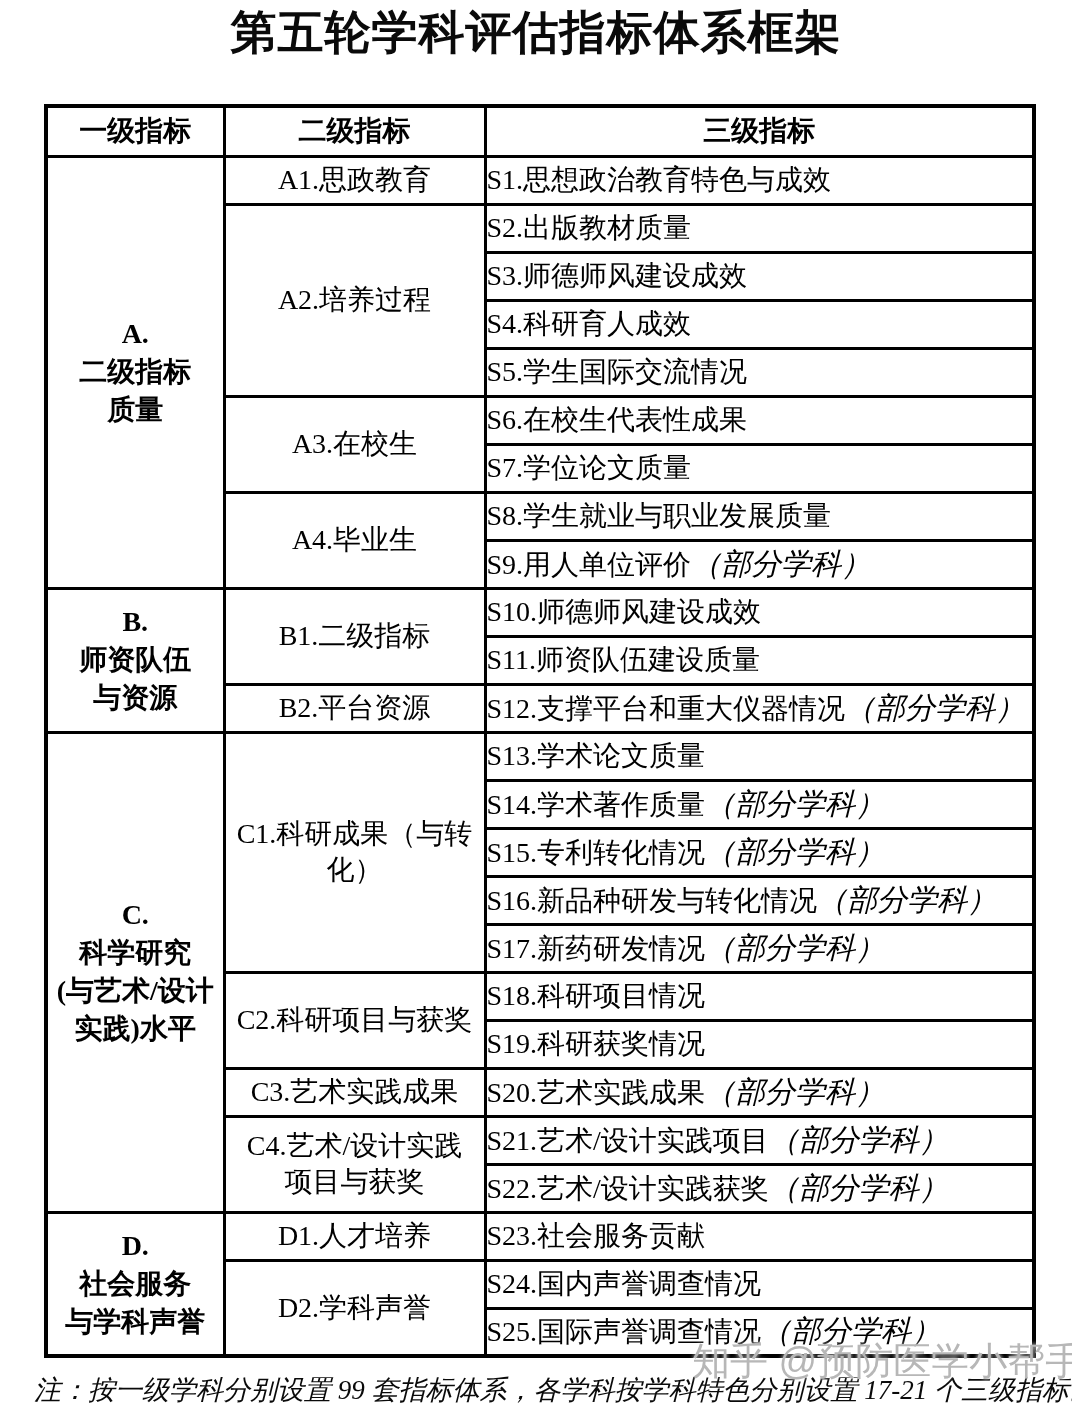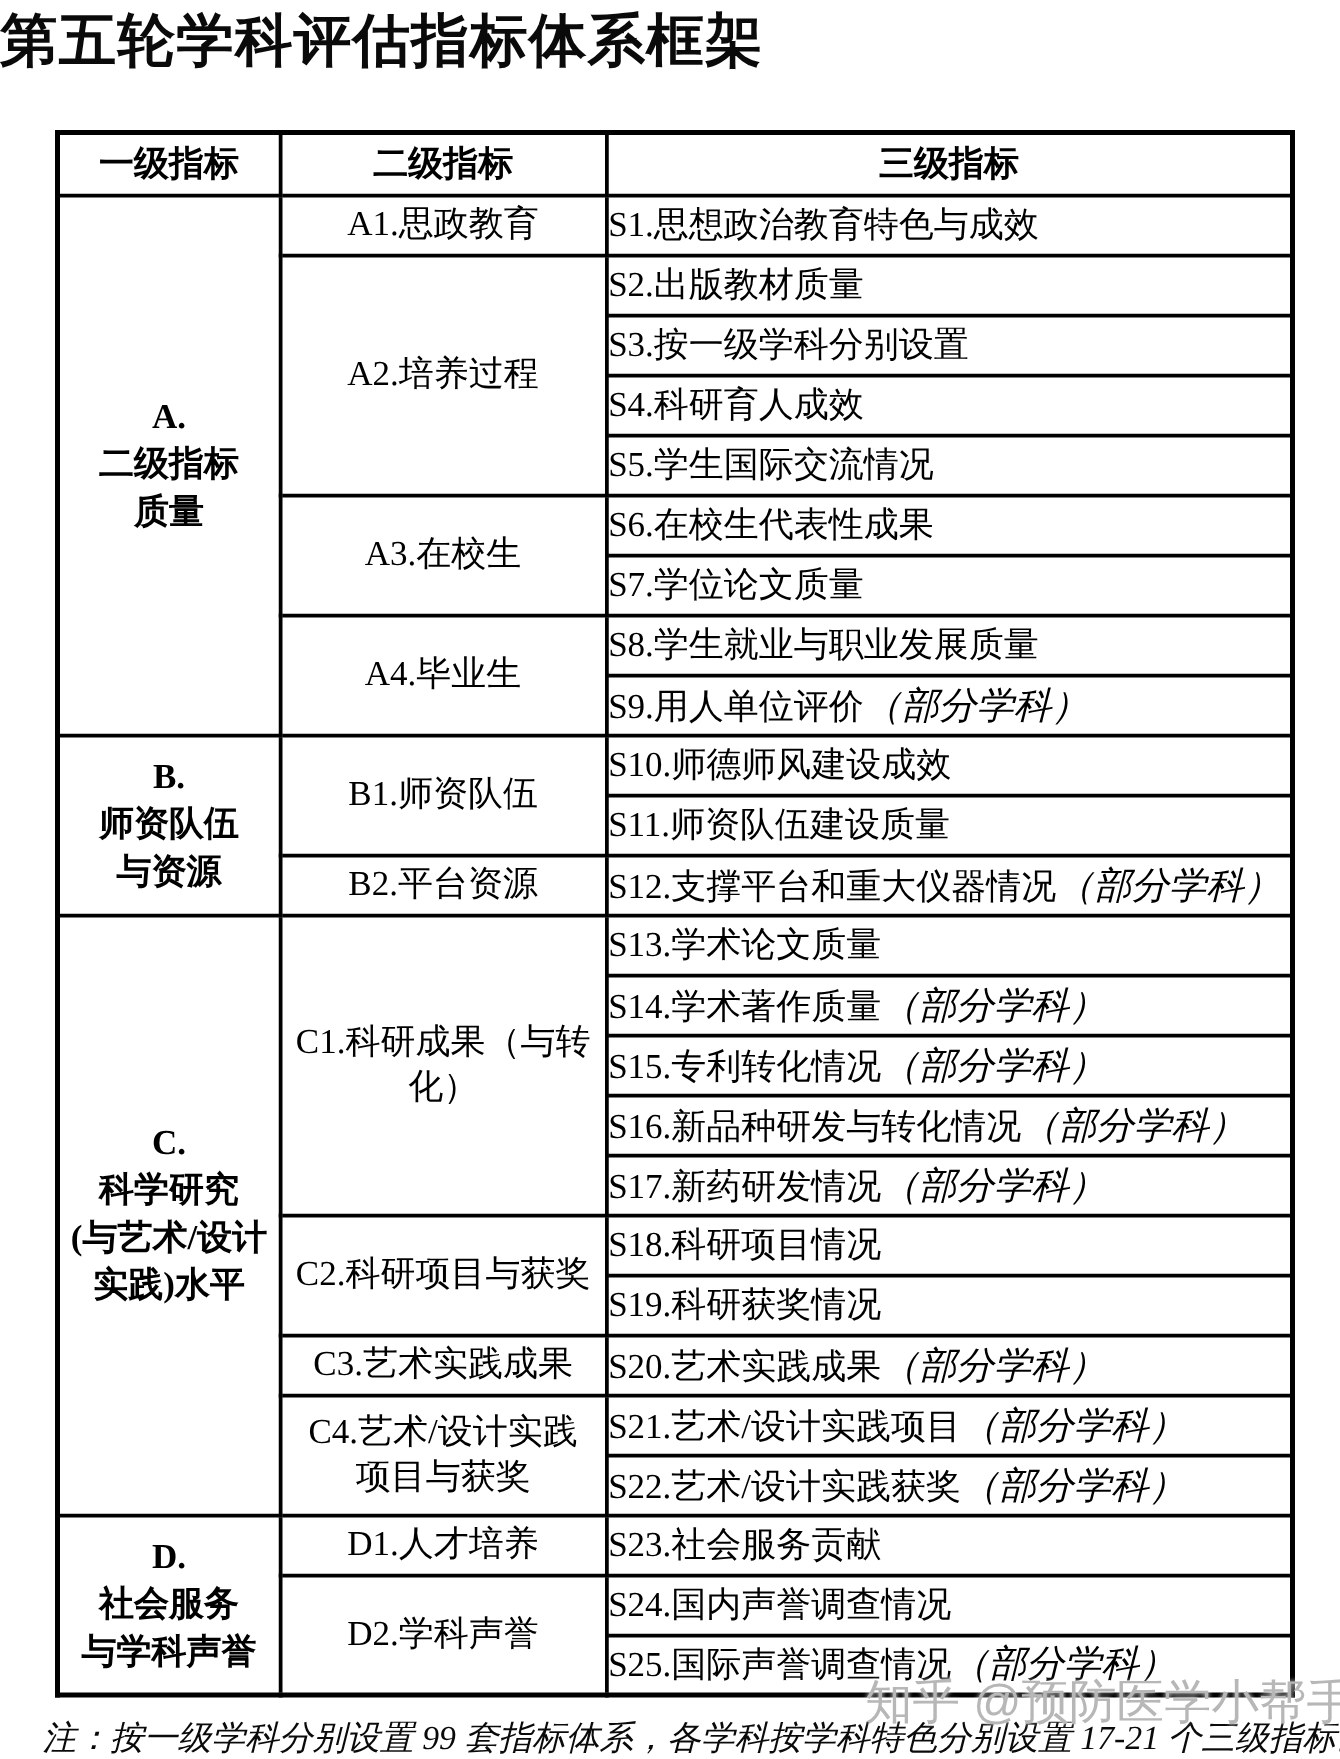--- a/index.html
+++ b/index.html
@@ -7,21 +7,21 @@
     width:1072px; height:1407px;
     background:#ffffff;
     position:relative;
     font-family:"Liberation Serif", serif;
     color:#000;
     overflow:hidden;
   }
   .page-title {
     position:absolute;
     top:2px; left:0; width:1072px;
-    text-align:left;
+    text-align:center;
     font-family:"Liberation Sans", "DejaVu Sans", sans-serif;
     font-weight:bold;
     font-size:46px;
     letter-spacing:1px;
     color:#0a0a0a;
   }
   table.indicator-table {
     position:absolute;
     left:44px; top:104px;
     width:988px;
@@ -110,21 +110,21 @@
           <div>质量</div>
         </td>
         <td class="lvl2" rowspan="1">A1.思政教育</td>
         <td class="lvl3">S1.思想政治教育特色与成效</td>
       </tr>
       <tr>
         <td class="lvl2" rowspan="4">A2.培养过程</td>
         <td class="lvl3">S2.出版教材质量</td>
       </tr>
       <tr>
-        <td class="lvl3">S3.按一级学科分别设置</td>
+        <td class="lvl3">S3.师德师风建设成效</td>
       </tr>
       <tr>
         <td class="lvl3">S4.科研育人成效</td>
       </tr>
       <tr>
         <td class="lvl3">S5.学生国际交流情况</td>
       </tr>
       <tr>
         <td class="lvl2" rowspan="2">A3.在校生</td>
         <td class="lvl3">S6.在校生代表性成果</td>
@@ -138,21 +138,21 @@
       </tr>
       <tr>
         <td class="lvl3">S9.用人单位评价<span class="partial">（部分学科）</span></td>
       </tr>
       <tr>
         <td class="lvl1" rowspan="3">
           <div>B.</div>
           <div>师资队伍</div>
           <div>与资源</div>
         </td>
-        <td class="lvl2" rowspan="2">B1.师资队伍</td>
+        <td class="lvl2" rowspan="2">B1.二级指标</td>
         <td class="lvl3">S10.师德师风建设成效</td>
       </tr>
       <tr>
         <td class="lvl3">S11.师资队伍建设质量</td>
       </tr>
       <tr>
         <td class="lvl2" rowspan="1">B2.平台资源</td>
         <td class="lvl3">S12.支撑平台和重大仪器情况<span class="partial">（部分学科）</span></td>
       </tr>
       <tr>

